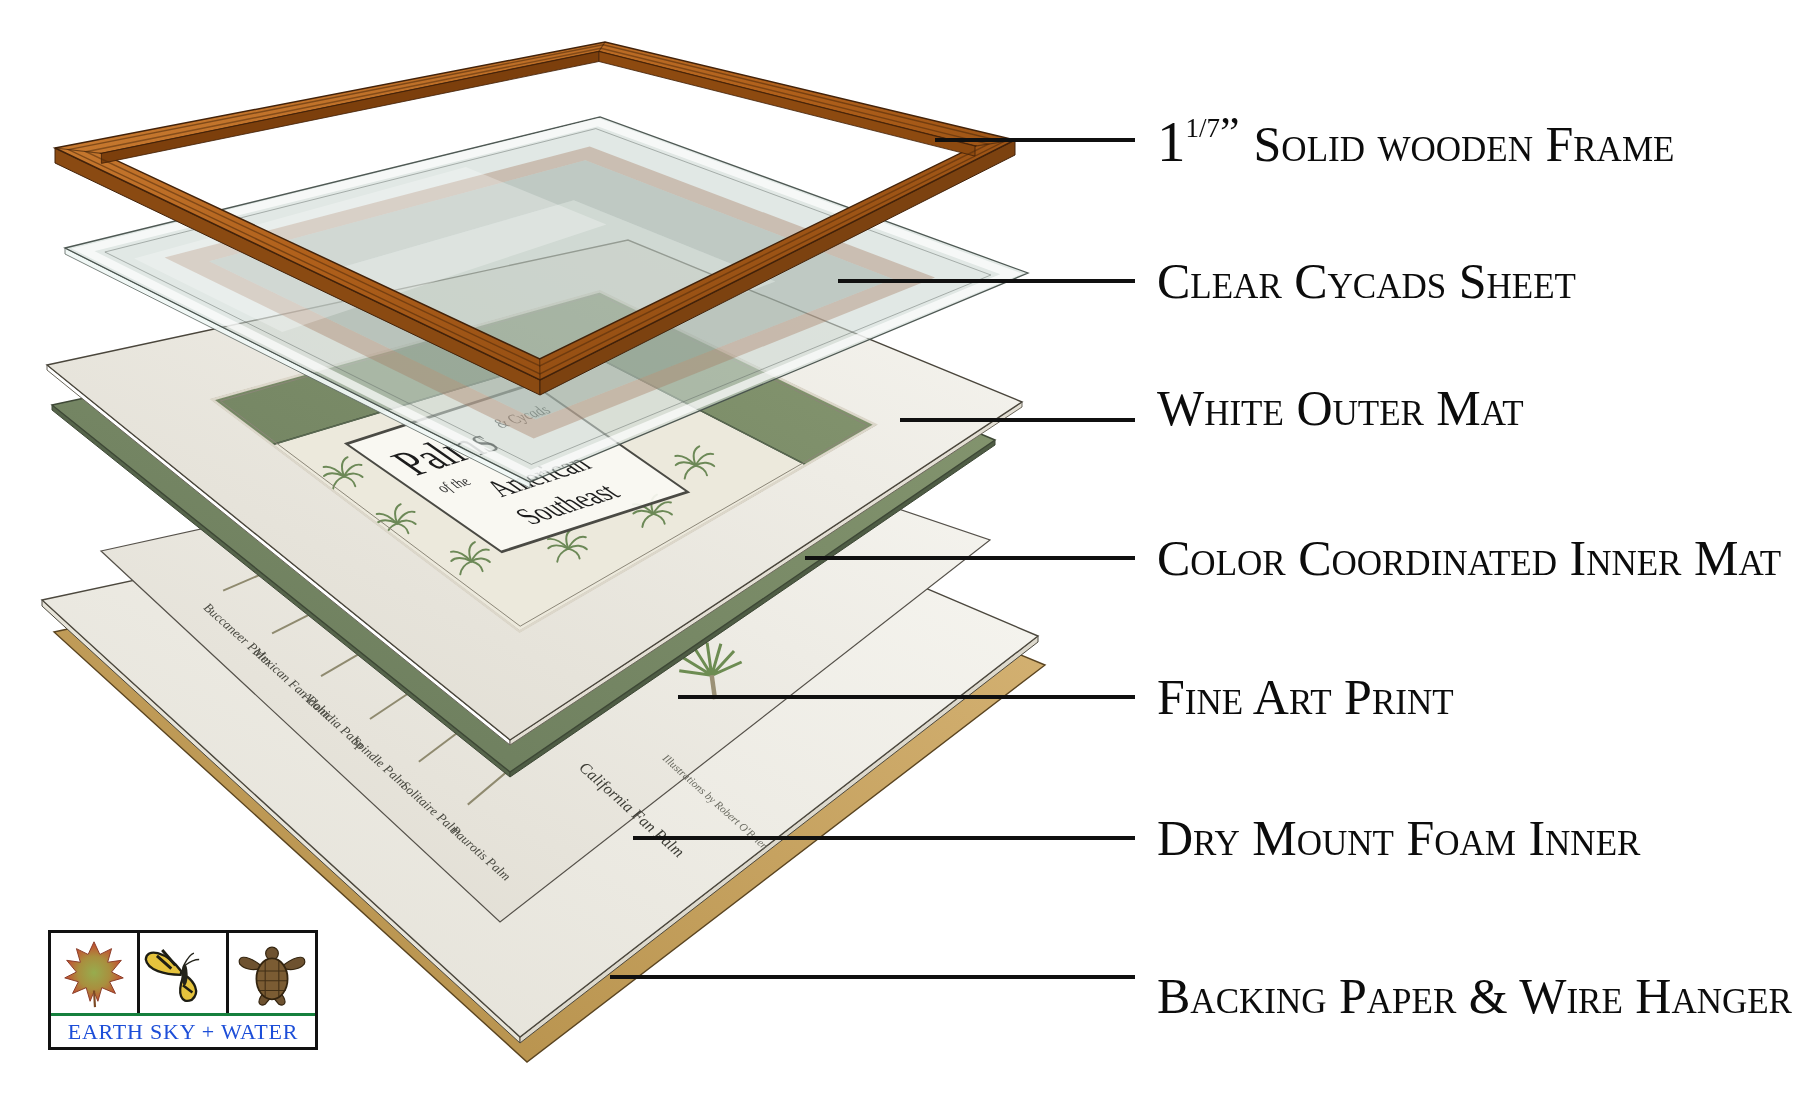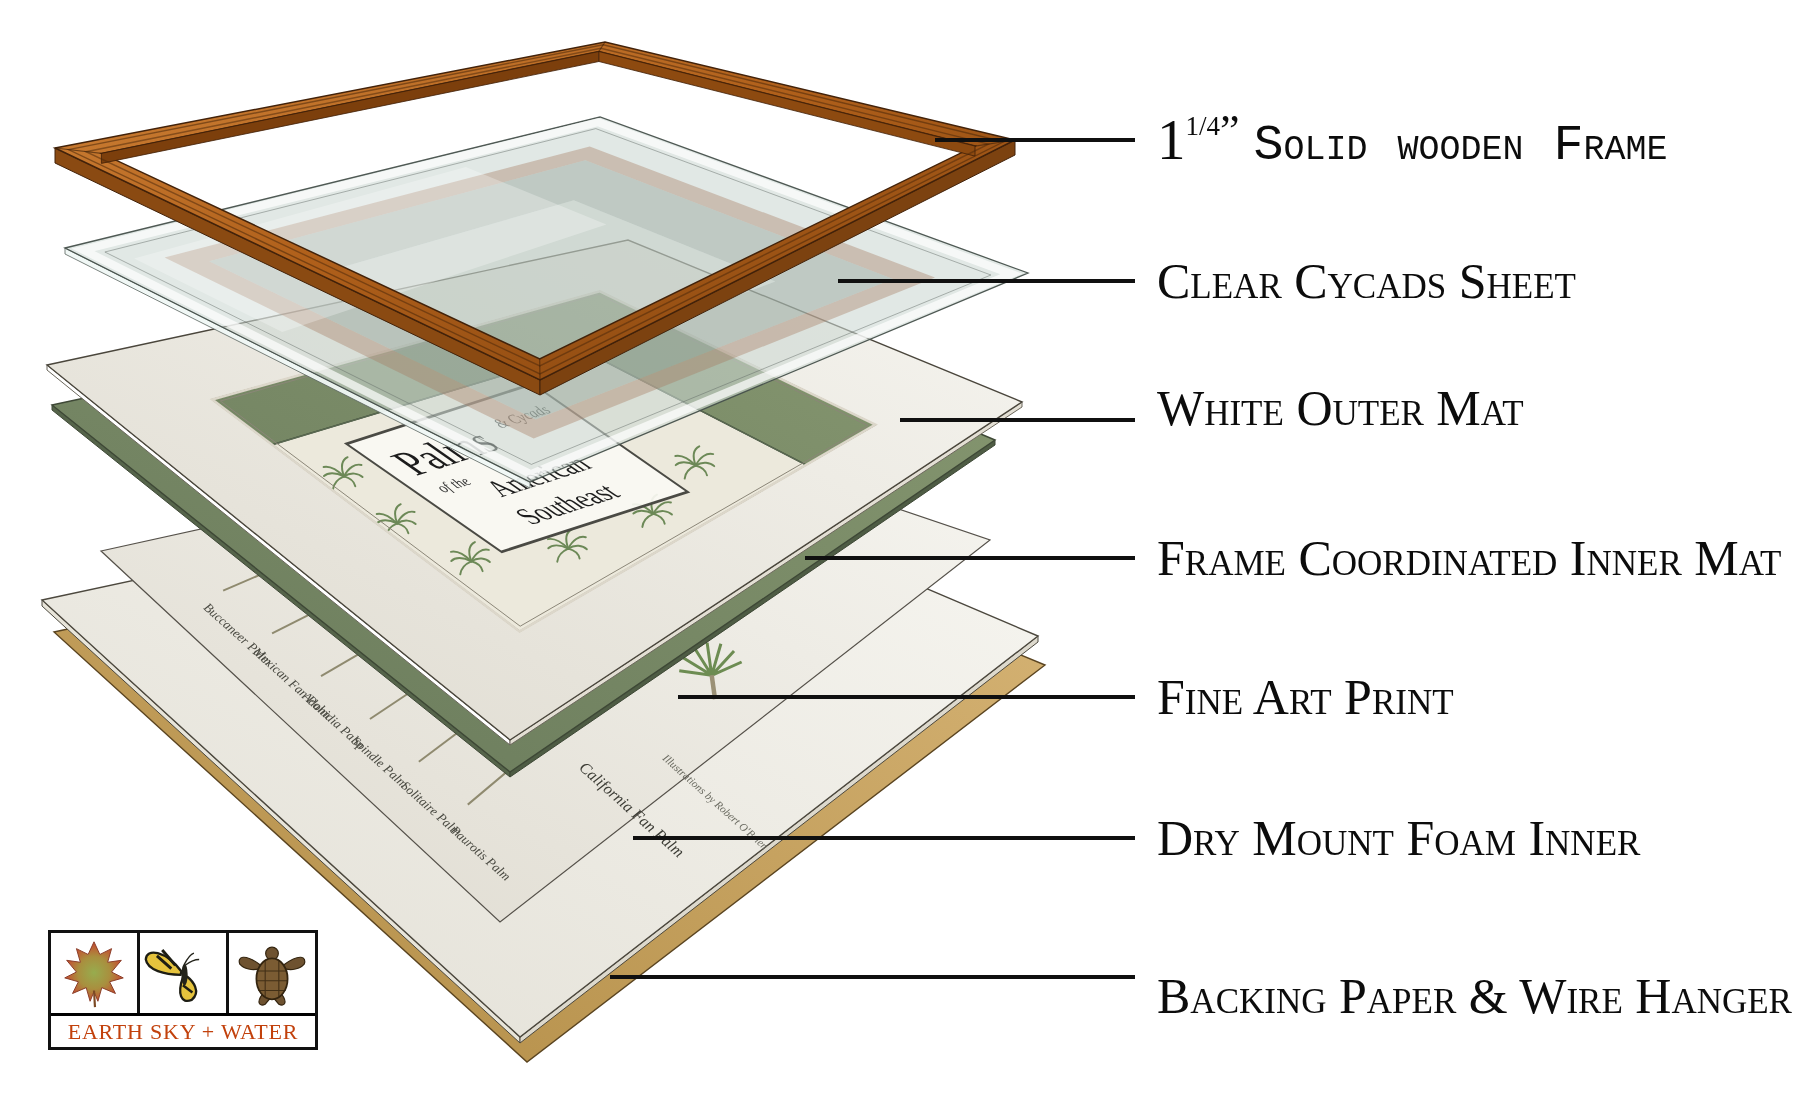--- a/index.html
+++ b/index.html
@@ -9,34 +9,34 @@
   }
   #scene{position:absolute;left:0;top:0;width:1800px;height:1119px;}
   .callout{
     position:absolute;left:1157px;transform:translateY(-50%);
     font-size:50px;font-variant:small-caps;color:#0c0c0c;white-space:nowrap;
     letter-spacing:0px;line-height:1;
   }
   .callout .measure{font-size:57px;font-variant:normal;}
   .callout .frac{font-size:27px;font-variant:normal;vertical-align:24px;letter-spacing:0;}
   .callout .unit{font-size:44px;font-variant:normal;vertical-align:14px;}
-  .callout .lab{margin-left:10px;font-family:Liberation Mono, monospace;}
+  .callout .lab{margin-left:10px;}
   .callout:first-of-type .lab{margin-left:14px;}
   
   .logo{
     position:absolute;left:48px;top:930px;width:270px;height:120px;
     border:3px solid #111;background:#fff;box-sizing:border-box;
     display:flex;flex-direction:column;
   }
   .logo-cells{display:flex;flex:1;min-height:0;}
   .logo-cell{flex:1;border-right:3px solid #111;display:flex;align-items:center;justify-content:center;}
   .logo-cell:last-child{border-right:none;}
   .logo-strip{
-    border-top:3px solid #000000;height:31px;display:flex;align-items:center;justify-content:center;
-    font-size:22px;letter-spacing:0.8px;color:#c2410c;
+    border-top:3px solid #15803d;height:31px;display:flex;align-items:center;justify-content:center;
+    font-size:22px;letter-spacing:0.8px;color:#1d4ed8;
   }
 </style>
 </head>
 <body>
 
 <svg id="scene" viewBox="0 0 1800 1119">
     <defs>
       <linearGradient id="gWood" x1="0" y1="0" x2="1" y2="1">
         <stop offset="0" stop-color="#d28539"></stop>
         <stop offset="0.45" stop-color="#b0601b"></stop>
@@ -158,30 +158,30 @@
     <line x1="935" y1="140" x2="1135" y2="140" stroke="#101010" stroke-width="4"></line>
     <line x1="838" y1="281" x2="1135" y2="281" stroke="#101010" stroke-width="4"></line>
     <line x1="900" y1="420" x2="1135" y2="420" stroke="#101010" stroke-width="4"></line>
     <line x1="805" y1="558" x2="1135" y2="558" stroke="#101010" stroke-width="4"></line>
     <line x1="678" y1="697" x2="1135" y2="697" stroke="#101010" stroke-width="4"></line>
     <line x1="633" y1="838" x2="1135" y2="838" stroke="#101010" stroke-width="4"></line>
     <line x1="610" y1="977" x2="1135" y2="977" stroke="#101010" stroke-width="4"></line>
   </svg>
 
 <div class="callout" style="top:140px">
-  <span class="measure">1</span><span class="frac">1/4</span><span class="unit">”</span><span class="lab">Solid wooden Frame</span>
+  <span class="measure">1</span><span class="frac">1/7</span><span class="unit">”</span><span class="lab">Solid wooden Frame</span>
 </div>
 <div class="callout" style="top:281px">
   <span>Clear Cycads Sheet</span>
 </div>
 <div class="callout" style="top:408px">
   <span>White Outer Mat</span>
 </div>
 <div class="callout" style="top:558px">
-  <span>Frame Coordinated Inner Mat</span>
+  <span>Color Coordinated Inner Mat</span>
 </div>
 <div class="callout" style="top:697px">
   <span>Fine Art Print</span>
 </div>
 <div class="callout" style="top:838px">
   <span>Dry Mount Foam Inner</span>
 </div>
 <div class="callout" style="top:996px">
   <span>Backing Paper &amp; Wire Hanger</span>
 </div>

